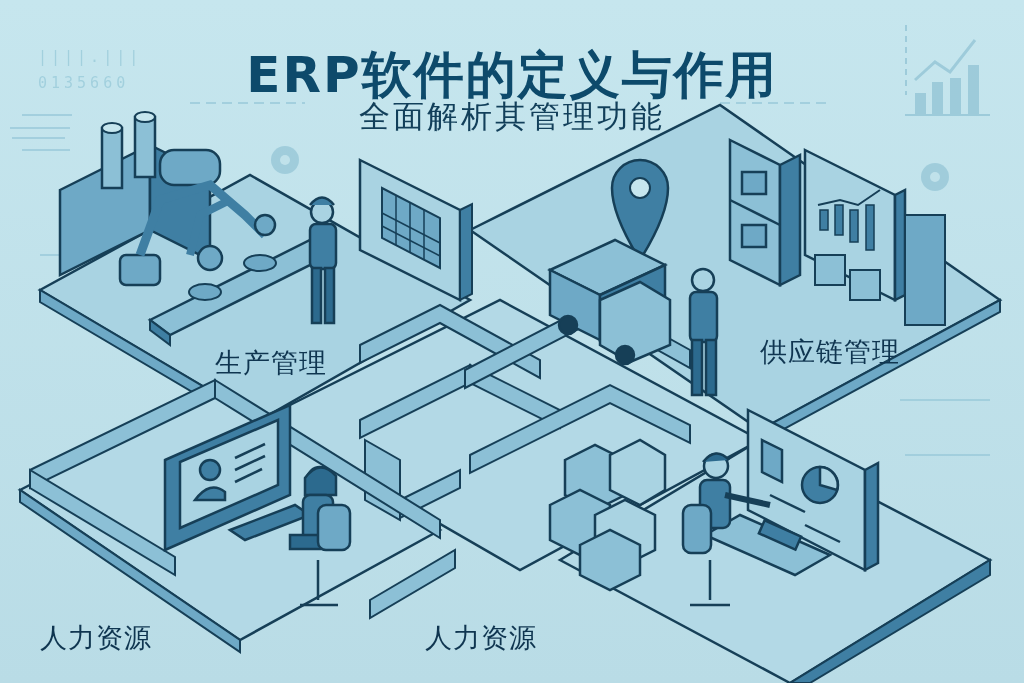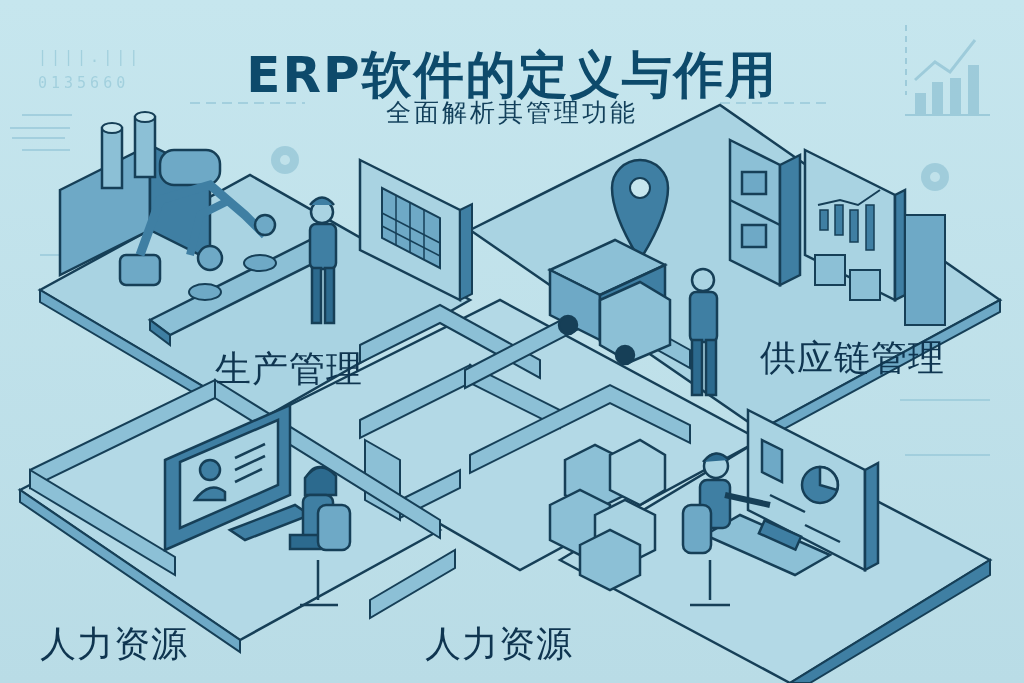--- a/index.html
+++ b/index.html
@@ -1,21 +1,21 @@
 <!DOCTYPE html>
 <html><head>
 <meta charset="utf-8">
 <style>
   html,body{margin:0;padding:0;}
   body{width:1024px;height:683px;overflow:hidden;background:#bfe1ea;font-family:"DejaVu Sans","Liberation Sans",sans-serif;}
   .stage{position:relative;width:1024px;height:683px;background:linear-gradient(180deg,#c6e6ee 0%,#b9dce6 100%);overflow:hidden;}
   svg.scene{position:absolute;left:0;top:0;}
   .title{position:absolute;left:0;top:18px;width:1024px;text-align:center;font-weight:bold;font-size:50px;color:#0d4a6b;letter-spacing:2px;margin-top:24px;}
-  .subtitle{position:absolute;left:0;top:96px;width:1024px;text-align:center;font-size:25px;color:#123f5a;letter-spacing:3px;}
-  .label{position:absolute;font-size:36px;color:#0f3550;letter-spacing:1px;white-space:nowrap;}
+  .subtitle{position:absolute;left:0;top:96px;width:1024px;text-align:center;font-size:31px;color:#123f5a;letter-spacing:3px;}
+  .label{position:absolute;font-size:27px;color:#0f3550;letter-spacing:1px;white-space:nowrap;}
   .bin{position:absolute;font-family:"DejaVu Sans Mono",monospace;color:#8cc3d4;font-size:15px;letter-spacing:4px;}
 </style>
 </head>
 <body>
 
 <div class="stage">
 
   <svg class="scene" width="1024" height="683" viewBox="0 0 1024 683">
 
     <g opacity="0.55">

